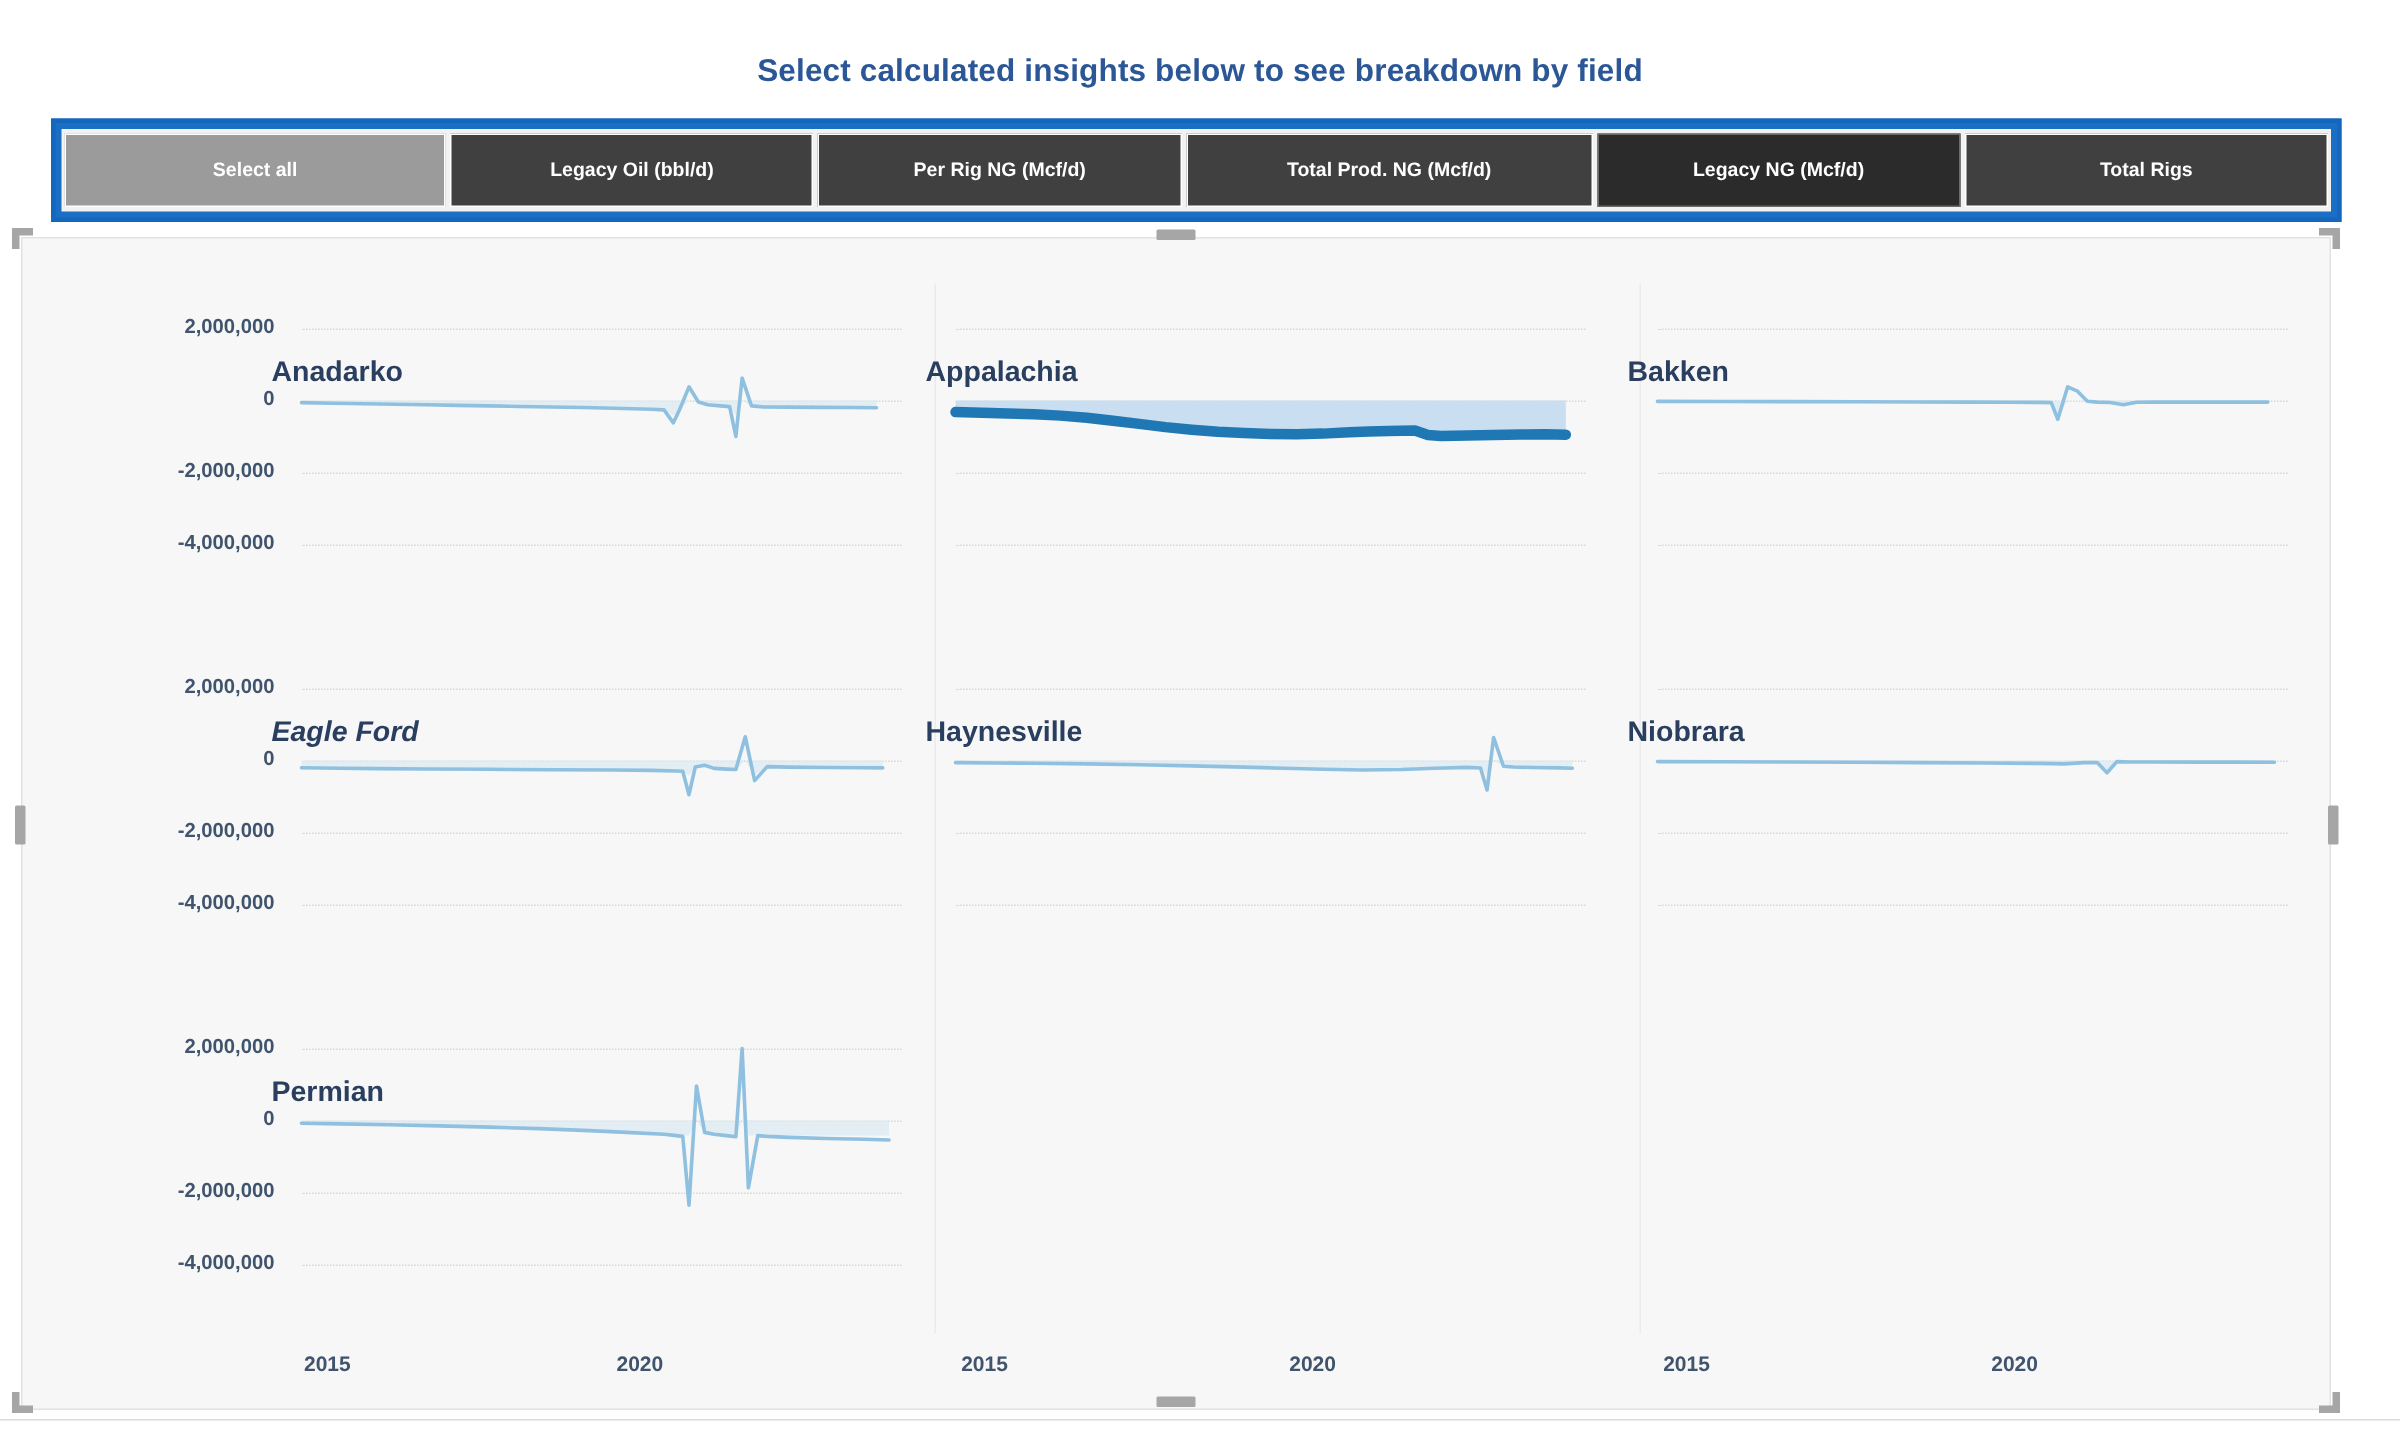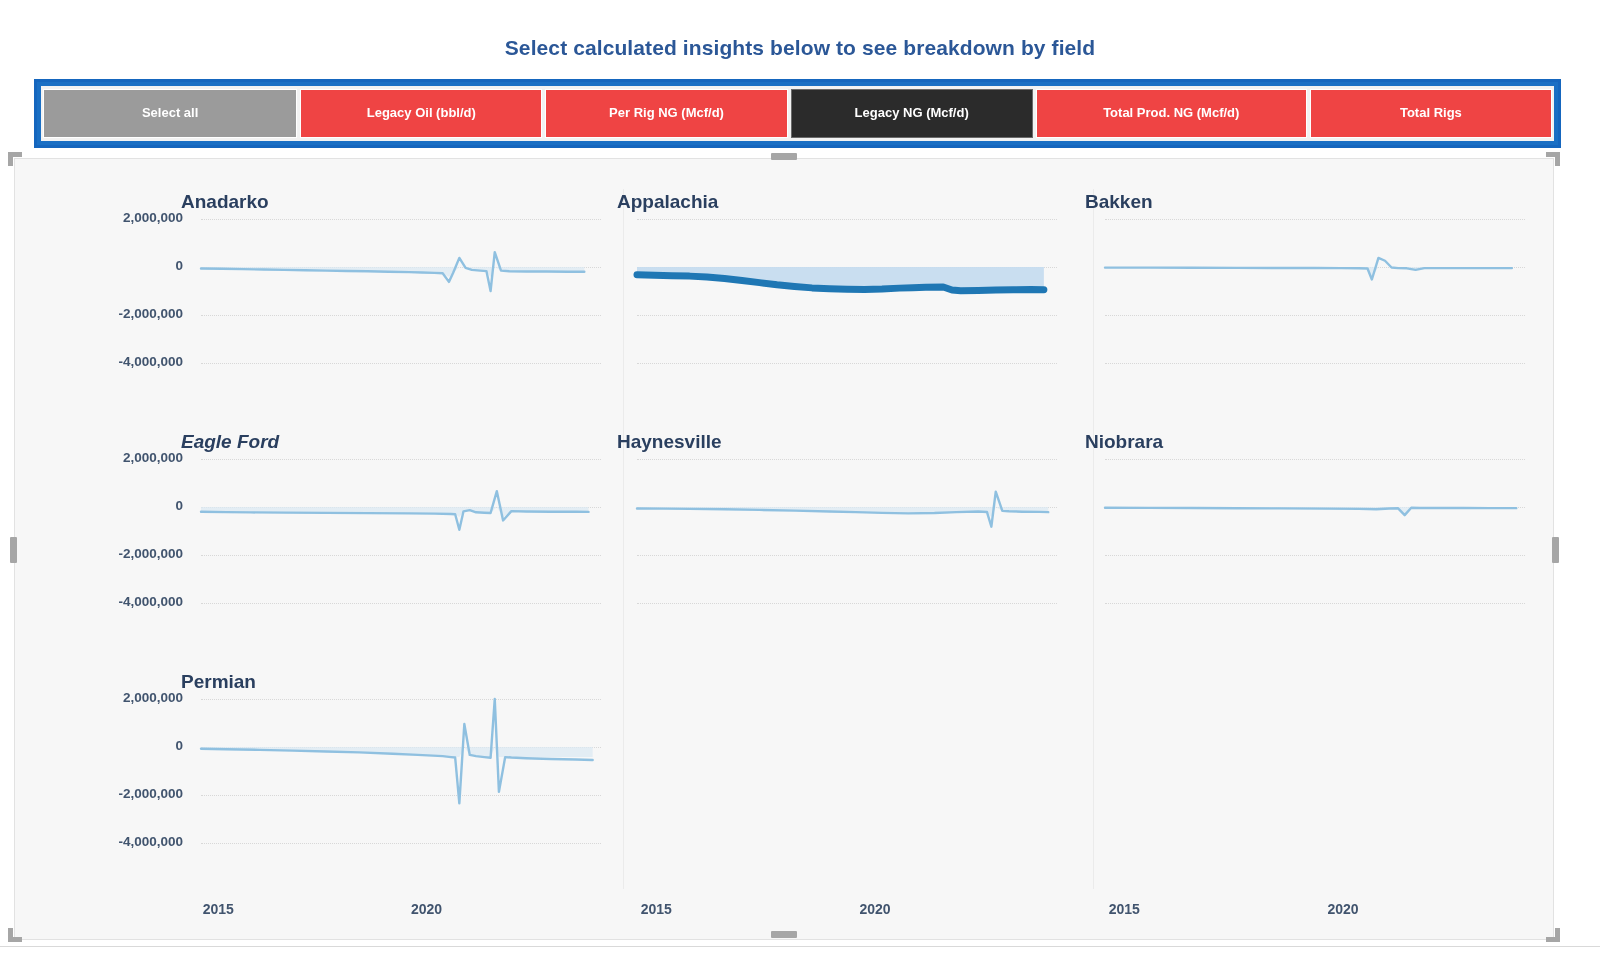--- a/index.html
+++ b/index.html
@@ -54,21 +54,21 @@
     gap: 3px;
   }
   .slicer-btn {
     flex: 1 1 0;
     display: flex;
     align-items: center;
     justify-content: center;
     font-size: 13px;
     font-weight: bold;
     color: #ffffff;
-    background: #ef4444;
+    background: #404040;
     border: 1px solid #ffffff;
     box-sizing: border-box;
     cursor: pointer;
     text-align: center;
     line-height: 1.1;
     user-select: none;
   }
   .slicer-btn.selectall {
     background: #9b9b9b;
     color: #ffffff;
@@ -102,20 +102,21 @@
     top: 0;
     width: 100%;
     height: 100%;
   }
   .panel-title {
     position: absolute;
     font-size: 19px;
     font-weight: bold;
     color: #2a3f5f;
     white-space: nowrap;
+    margin-top: 47px;
   }
 
   .ytick {
     position: absolute;
     font-size: 13.5px;
     font-weight: bold;
     color: #41546e;
     text-align: right;
     white-space: nowrap;
   }
@@ -183,22 +184,22 @@
 <div id="app">
 
   <div class="header-title">Select calculated insights below to see breakdown by field</div>
 
   <div class="slicer-frame">
     <div class="slicer-inner" id="slicer-inner">
       <div class="slicer-btn selectall">Select all</div>
 
     <div class="slicer-btn">Legacy Oil (bbl/d)</div>
         <div class="slicer-btn">Per Rig NG (Mcf/d)</div>
+        <div class="slicer-btn wide">Total Prod. NG (Mcf/d)</div>
         <div class="slicer-btn active">Legacy NG (Mcf/d)</div>
-        <div class="slicer-btn wide">Total Prod. NG (Mcf/d)</div>
         <div class="slicer-btn">Total Rigs</div>
       </div>
   </div>
 
   <div class="visual-frame">
     <div class="charts-grid" id="charts-grid">
         <div class="col-sep" style="left: 608px; top: 30px; height: 700px;"></div>
         <div class="col-sep" style="left: 1078px; top: 30px; height: 700px;"></div>
         <div class="ytick" style="left: 0px; width: 168px; top: 51px;">2,000,000</div>
         <div class="ytick" style="left: 0px; width: 168px; top: 291px;">2,000,000</div>

